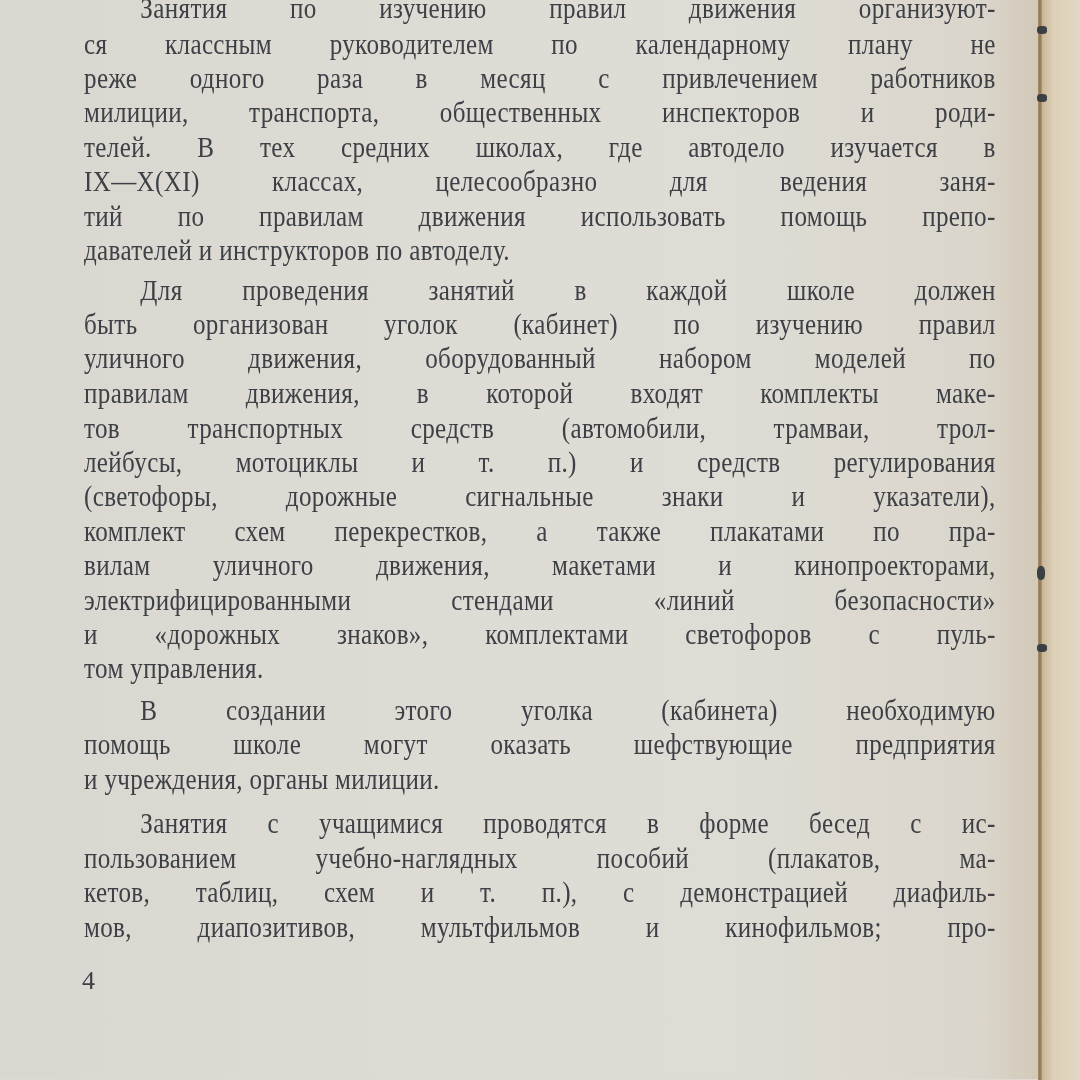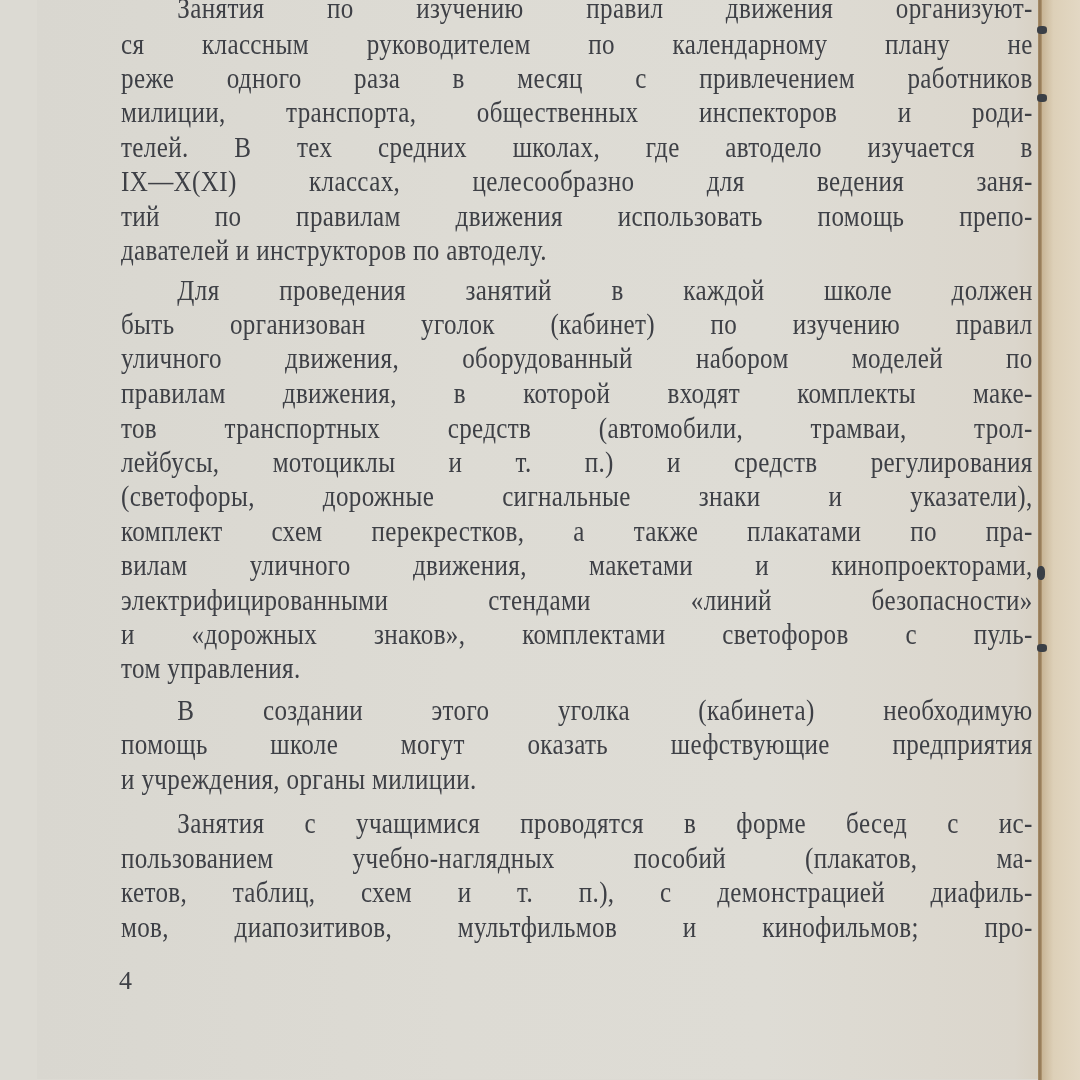--- a/index.html
+++ b/index.html
@@ -13,21 +13,20 @@
     position: relative;
     background: #dcdad3;
   }
   .page {
     position: absolute;
     left: 0;
     top: 0;
     width: 1040px;
     height: 1079px;
     background: linear-gradient(90deg, #d9d7d0 0%, #dddbd4 40%, #dedcd5 70%, #dbd6cc 94%, #d2c9b8 100%);
-    margin-left: 37px;
   }
   .spine {
     position: absolute;
     left: 1038px;
     top: 0;
     width: 4px;
     height: 1080px;
     background: linear-gradient(90deg, #a9906c, #8f7452, #b49c77);
   }
   .facing-page {

